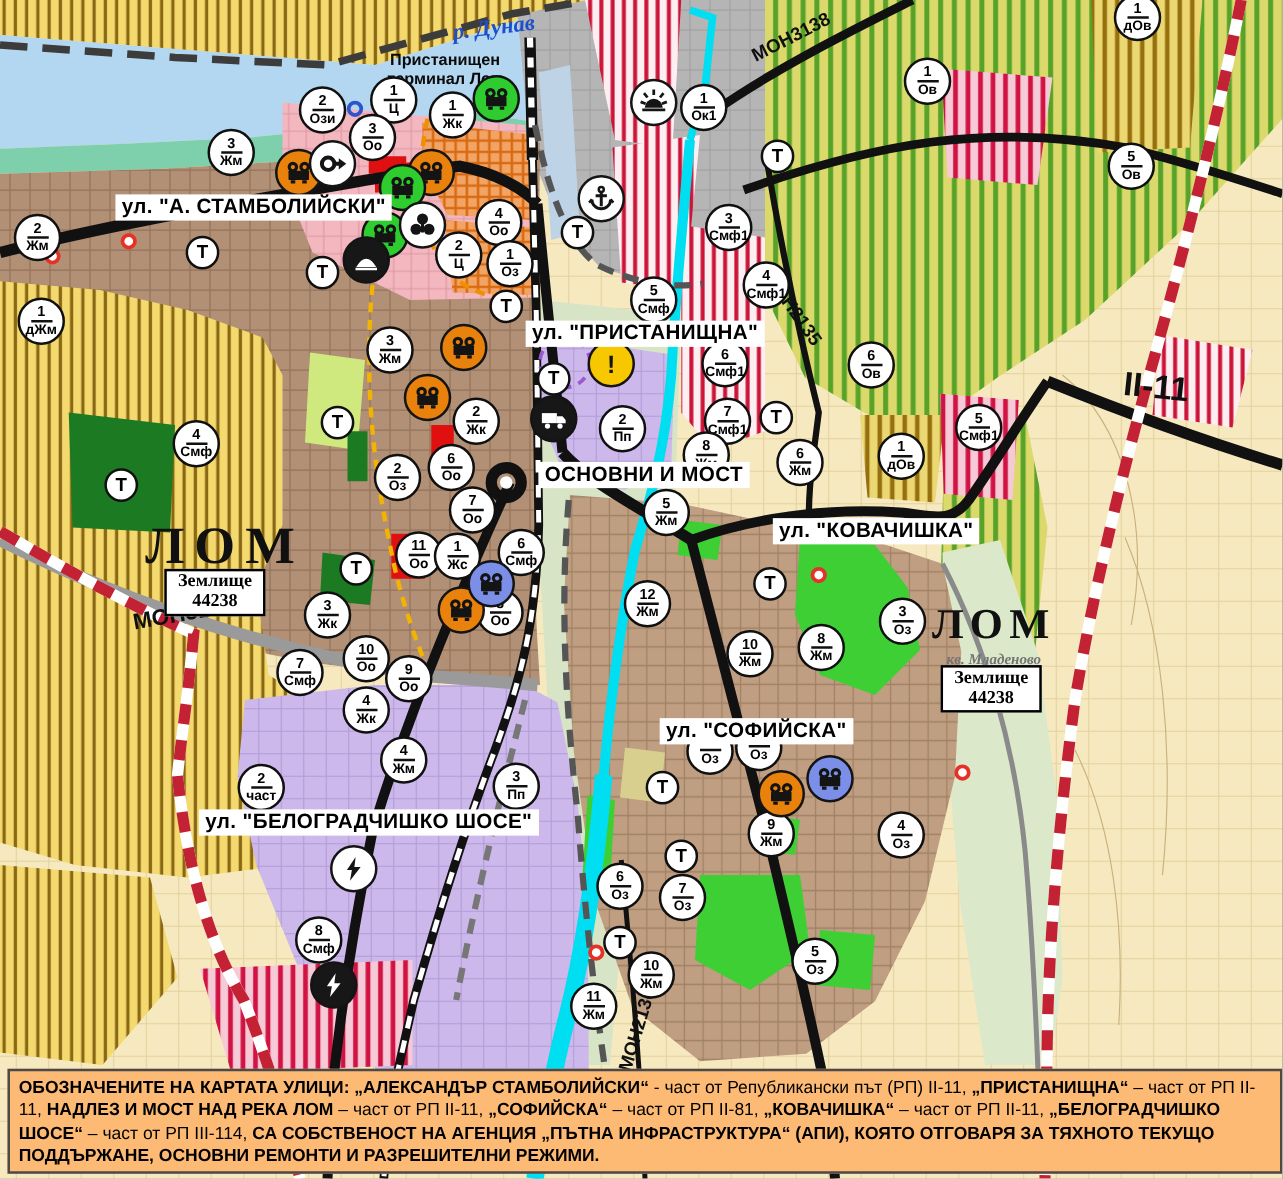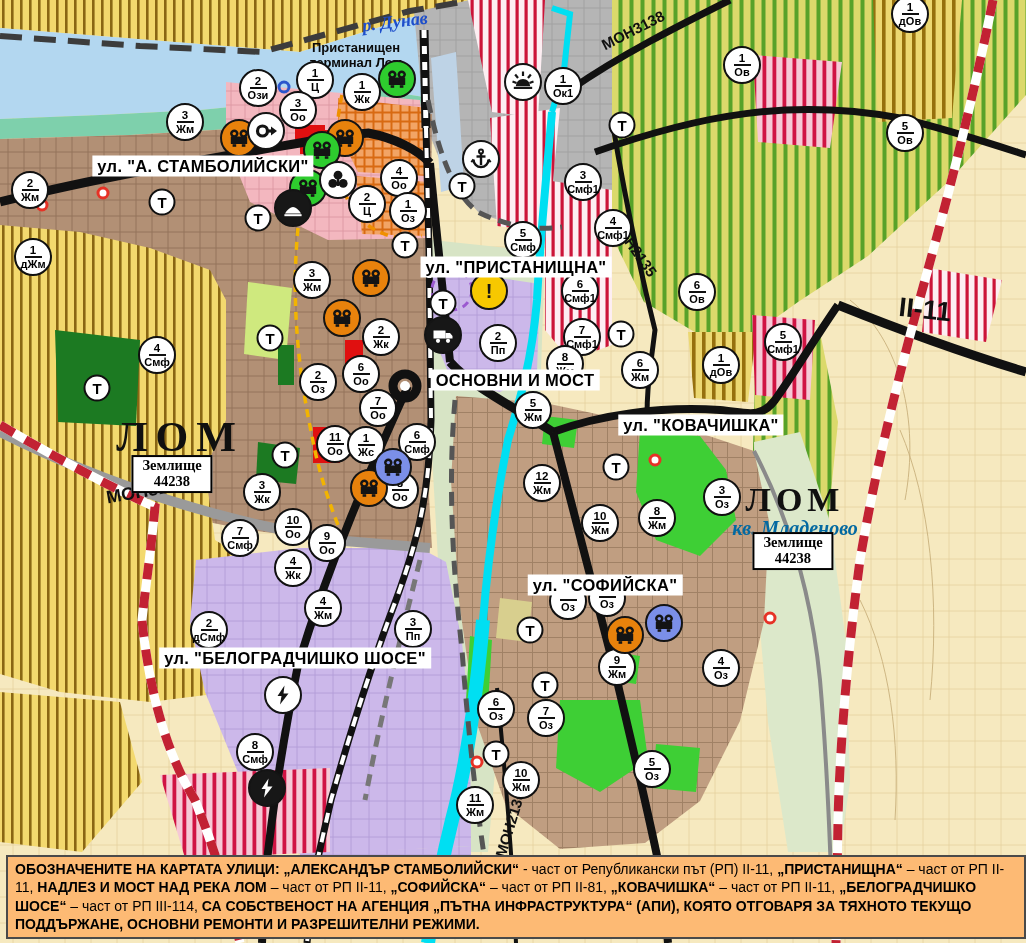--- a/index.html
+++ b/index.html
@@ -31,21 +31,21 @@
   .dot-blue{position:absolute;transform:translate(-50%,-50%);width:13px;height:13px;border-radius:50%;
     background:transparent;border:3px solid #2b55cc;z-index:18;box-sizing:border-box;}
   
   .street-label{position:absolute;transform:translate(-50%,-50%);background:#fff;color:#000;
     font-weight:700;font-size:16.5px;white-space:nowrap;padding:1px 5px;z-index:30;letter-spacing:0.3px;}
   .road-label{position:absolute;transform:translate(-50%,-50%);font-weight:700;color:#101010;
     white-space:nowrap;z-index:12;}
   .city-label{position:absolute;transform:translate(-50%,-50%);font-family:"Liberation Serif",serif;
     font-weight:700;color:#101010;white-space:nowrap;z-index:12;}
   .quarter-label{position:absolute;transform:translate(-50%,-50%);font-family:"Liberation Serif",serif;
-    font-weight:700;font-style:italic;font-size:20px;color:#0369a1;white-space:nowrap;z-index:12;}
+    font-weight:700;font-style:italic;font-size:12px;color:#737373;white-space:nowrap;z-index:12;}
   .river-label{position:absolute;transform:translate(-50%,-50%) rotate(-7deg);font-family:"Liberation Serif",serif;
     font-weight:700;font-style:italic;font-size:18px;color:#1d4ecb;white-space:nowrap;z-index:12;}
   .terminal-label{position:absolute;transform:translate(-50%,-50%);font-weight:700;font-size:13px;
     color:#0a0a0a;text-align:center;line-height:1.15;z-index:12;white-space:nowrap;}
   .zem-box{position:absolute;transform:translate(-50%,-50%);background:#fff;border:2px solid #000;
     font-family:"Liberation Serif",serif;font-weight:700;font-size:14.5px;color:#000;text-align:center;
     line-height:1.1;padding:1px 9px;z-index:13;white-space:nowrap;}
   .note{position:absolute;left:6px;top:855px;width:1002px;background:#fdba74;border:2px solid #4a4a4a;
     padding:3px 7px;font-size:14px;line-height:1.32;color:#000;z-index:40;}
   .note b{font-weight:700;}
@@ -348,35 +348,35 @@
       <div class="marker" style="left: 293px; top: 568px;">
         <span class="num">4</span>
         <span class="code">Жк</span>
       </div>
       <div class="marker" style="left: 323px; top: 608px;">
         <span class="num">4</span>
         <span class="code">Жм</span>
       </div>
       <div class="marker" style="left: 209px; top: 630px;">
         <span class="num">2</span>
-        <span class="code">дСмф</span>
+        <span class="code">част</span>
       </div>
       <div class="marker" style="left: 413px; top: 629px;">
         <span class="num">3</span>
         <span class="code">Пп</span>
       </div>
       <div class="marker" style="left: 255px; top: 752px;">
         <span class="num">8</span>
         <span class="code">Смф</span>
       </div>
       <div class="marker" style="left: 157px; top: 355px;">
         <span class="num">4</span>
         <span class="code">Смф</span>
       </div>
-      <div class="marker" style="left: 542px; top: 483px;">
+      <div class="marker" style="left: 518px; top: 483px;">
         <span class="num">12</span>
         <span class="code">Жм</span>
       </div>
       <div class="marker" style="left: 600px; top: 523px;">
         <span class="num">10</span>
         <span class="code">Жм</span>
       </div>
       <div class="marker" style="left: 657px; top: 518px;">
         <span class="num">8</span>
         <span class="code">Жм</span>

